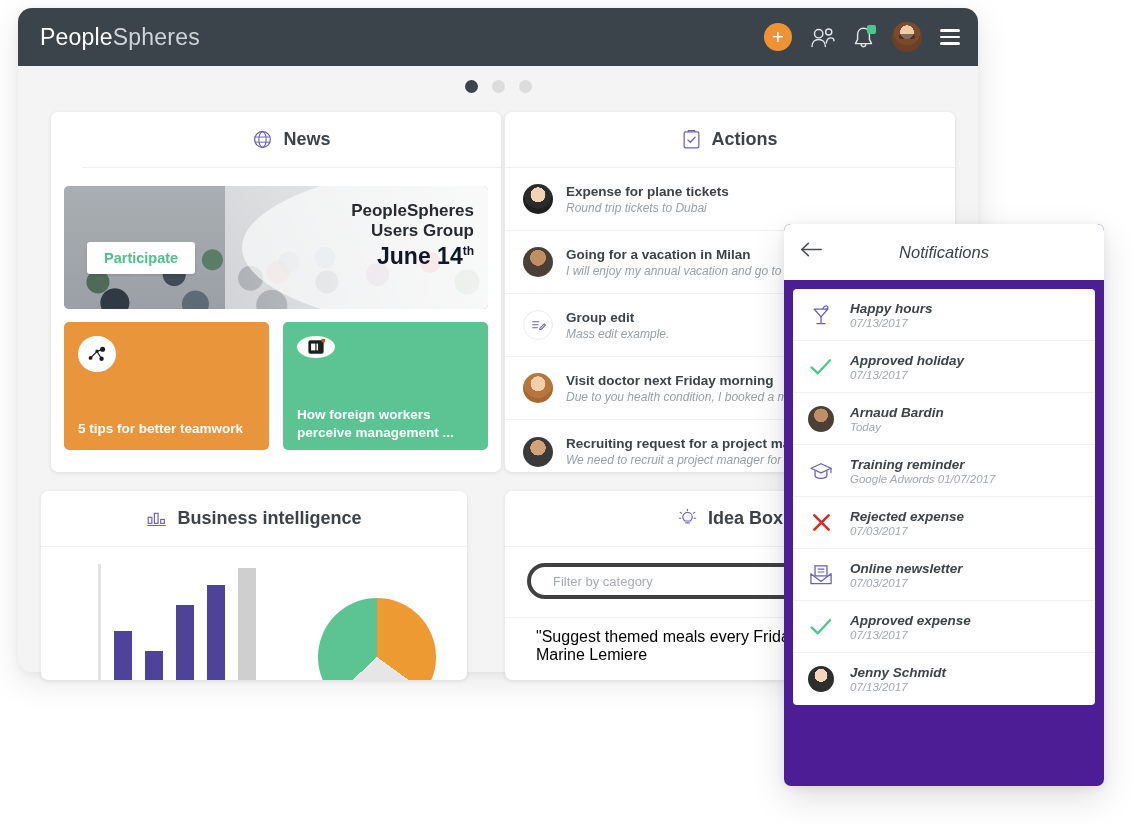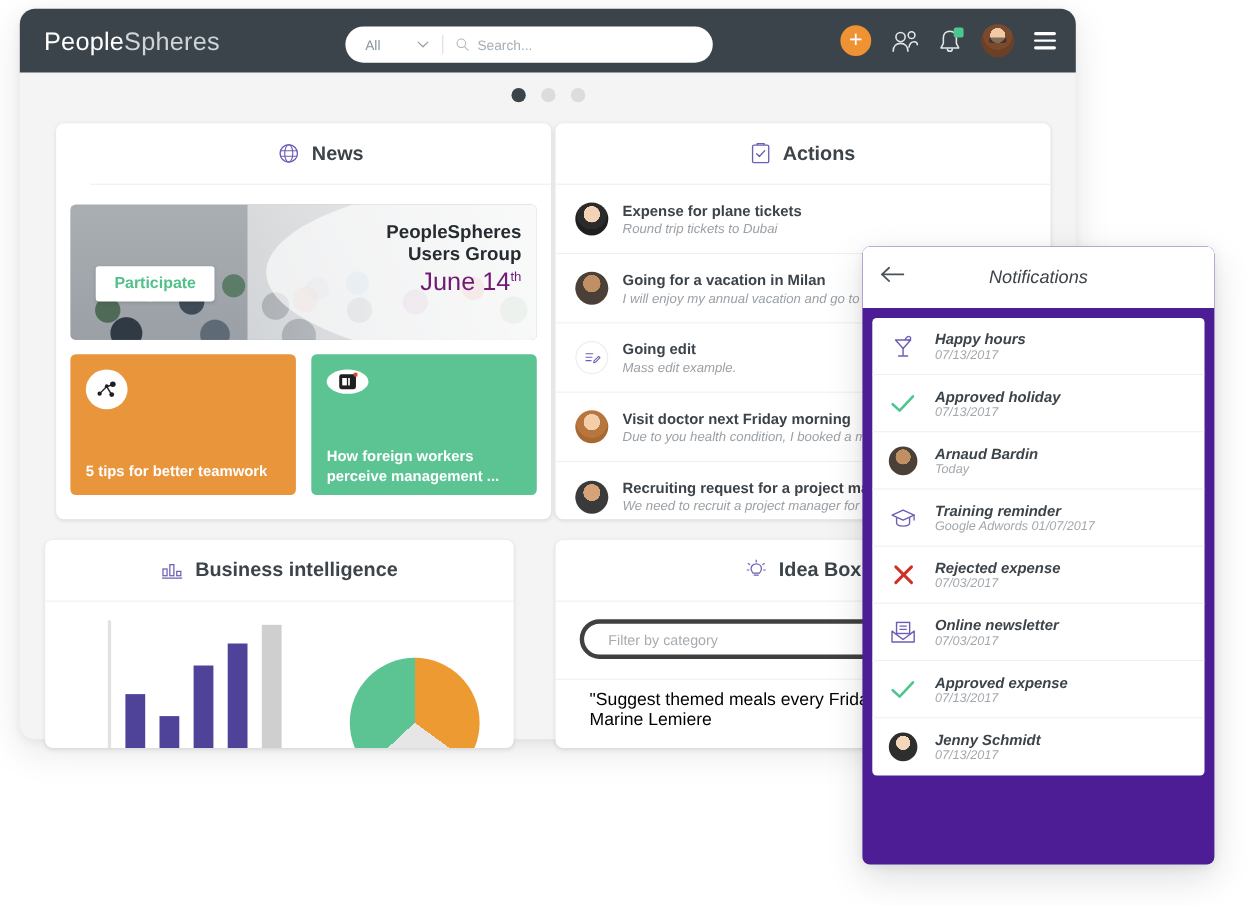--- a/index.html
+++ b/index.html
@@ -148,21 +148,21 @@
     box-shadow: 0 1px 3px rgba(0,0,0,.12);
   }
   #banner-text {
     position: absolute; right: 14px; top: 15px; text-align: right;
     line-height: 1.18;
   }
   #banner-text .l1, #banner-text .l2 {
     font-size: 17px; font-weight: 700; color: #262b30;
   }
   #banner-text .l3 {
-    font-size: 23px; font-weight: 400; color: #701a75; margin-top: 2px;
+    font-size: 23px; font-weight: 700; color: #0f172a; margin-top: 2px;
   }
   #banner-text .l3 sup { font-size: 12px; }
 
   .news-tile {
     position: absolute; top: 210px; width: 205px; height: 128px;
     border-radius: 5px; padding: 14px 14px 12px;
     display: flex; flex-direction: column; justify-content: space-between; gap: 48px;
   }
   #tile-orange { left: 13px; background: #e8953c; }
   #tile-green  { left: 232px; background: #5cc493; }
@@ -250,36 +250,20 @@
 </head>
 <body>
 
 <div id="app-window">
 
   <div id="app-header">
     <div id="brand">
       <span class="b1">People</span><span class="b2">Spheres</span>
     </div>
 
-    <div id="search-wrap">
-      <div id="search-scope">
-        <span>All</span>
-        <svg viewBox="0 0 12 8" width="11" height="7">
-          <path d="M1 1.5 L6 6.3 L11 1.5" fill="none" stroke="#9aa0a5" stroke-width="1.3" stroke-linecap="round"></path>
-        </svg>
-      </div>
-      <div id="search-divider"></div>
-      <div id="search-field">
-        <svg viewBox="0 0 16 16" width="13" height="13">
-          <circle cx="6.6" cy="6.6" r="4.8" fill="none" stroke="#b2b7bb" stroke-width="1.2"></circle>
-          <line x1="10.2" y1="10.2" x2="14.4" y2="14.4" stroke="#b2b7bb" stroke-width="1.2" stroke-linecap="round"></line>
-        </svg>
-        <span class="ph">Search...</span>
-      </div>
-    </div>
 
     <div id="header-icons">
       <div id="add-button" class="hicon">
         <span>+</span>
       </div>
       <div class="hicon">
         <svg viewBox="0 0 26 22" width="25" height="21">
           <circle cx="9" cy="7" r="4.4" fill="none" stroke="#e3e6e8" stroke-width="1.5"></circle>
           <path d="M2 20.5 C2 15.6 5.2 13 9 13 C12.8 13 16 15.6 16 20.5" fill="none" stroke="#e3e6e8" stroke-width="1.5" stroke-linecap="round"></path>
           <circle cx="19.5" cy="5.2" r="3.2" fill="none" stroke="#e3e6e8" stroke-width="1.5"></circle>
@@ -388,21 +372,21 @@
       <div class="arow">
         <div class="av-icon">
           <svg viewBox="0 0 22 22" width="17" height="17">
             <line x1="3" y1="6" x2="12" y2="6" stroke="#6a5fb5" stroke-width="1.3"></line>
             <line x1="3" y1="10" x2="11" y2="10" stroke="#6a5fb5" stroke-width="1.3"></line>
             <line x1="3" y1="14" x2="10" y2="14" stroke="#6a5fb5" stroke-width="1.3"></line>
             <path d="M13 14.4 L18.4 9 L20 10.6 L14.6 16 L12.6 16.4 Z" fill="none" stroke="#6a5fb5" stroke-width="1.3" stroke-linejoin="round"></path>
           </svg>
         </div>
         <div class="txt">
-          <div class="t1">Going edit</div>
+          <div class="t1">Group edit</div>
           <div class="t2">Mass edit example.</div>
         </div>
       </div>
       <div class="arow">
         <div class="av face-c"></div>
         <div class="txt">
           <div class="t1">Visit doctor next Friday morning</div>
           <div class="t2">Due to you health condition, I booked a mee</div>
         </div>
       </div>

